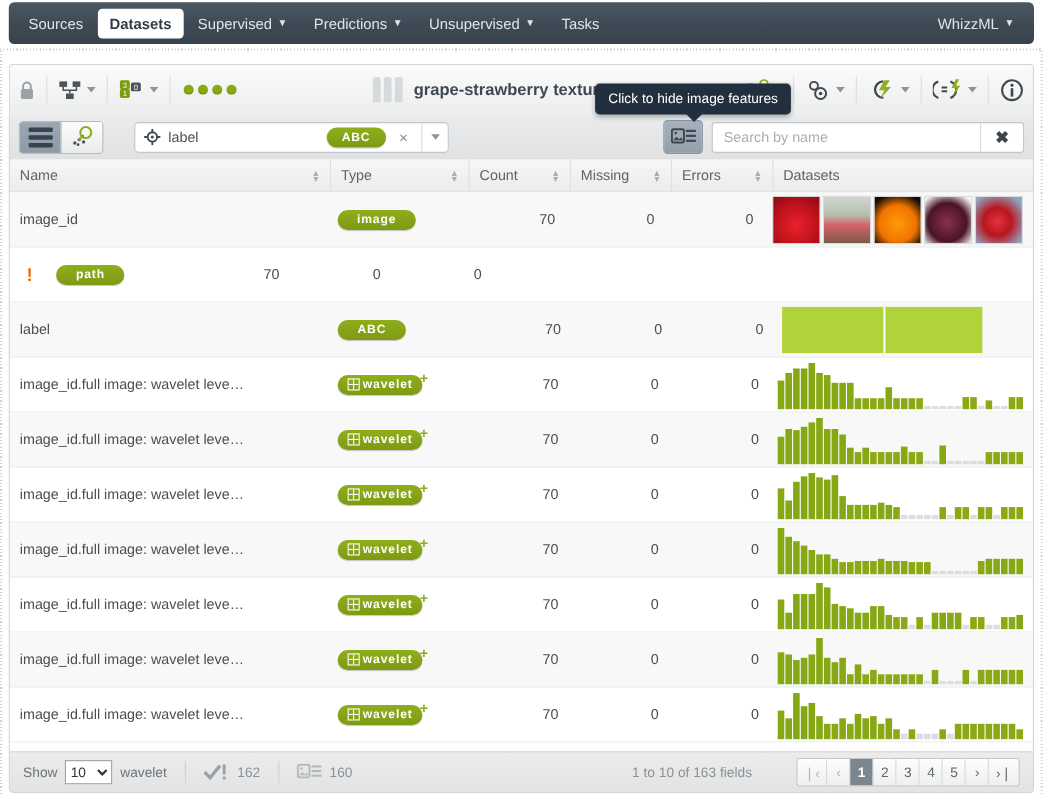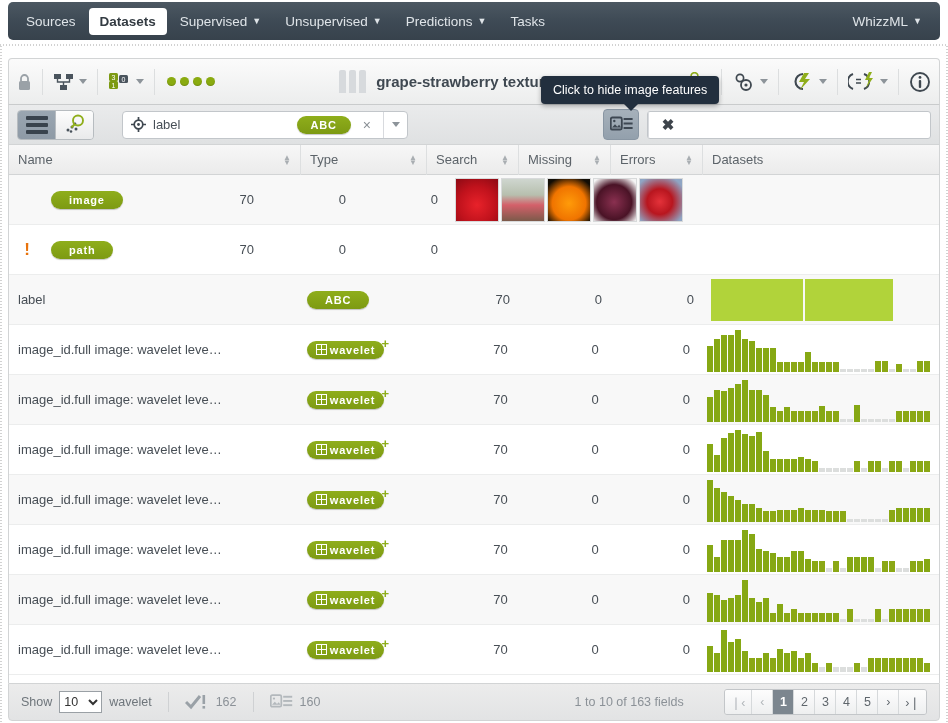--- a/index.html
+++ b/index.html
@@ -221,22 +221,22 @@
 </head>
 <body>
 
 <div class="app">
 
   <div class="topnav">
     <div id="nav-items" style="display:flex;align-items:center;">
         <div class="nav-item"><span>Sources</span></div>
         <div class="nav-item active"><span>Datasets</span></div>
         <div class="nav-item"><span>Supervised</span><span class="nav-caret">▼</span></div>
+        <div class="nav-item"><span>Predictions</span><span class="nav-caret">▼</span></div>
         <div class="nav-item"><span>Unsupervised</span><span class="nav-caret">▼</span></div>
-        <div class="nav-item"><span>Predictions</span><span class="nav-caret">▼</span></div>
         <div class="nav-item"><span>Tasks</span></div>
       </div>
     <div class="nav-spacer"></div>
     <div class="nav-item">
       <span>WhizzML</span><span class="nav-caret">▼</span>
     </div>
   </div>
   <div class="dotline"></div>
   <div class="dotline-left"></div>
   <div class="dotline-right"></div>
@@ -381,41 +381,42 @@
           <rect x="0.8" y="1.5" width="11" height="12" rx="1.5" fill="none" stroke="#3d4752" stroke-width="1.8"></rect>
           <circle cx="4.3" cy="5" r="1.2" fill="#3d4752"></circle>
           <path d="M2 11.5l3-3.2 2.3 2.4 1.8-1.9 2 2.7z" fill="#3d4752"></path>
           <rect x="13.6" y="2" width="9" height="2" fill="#3d4752"></rect>
           <rect x="13.6" y="6.5" width="9" height="2" fill="#3d4752"></rect>
           <rect x="13.6" y="11" width="9" height="2" fill="#3d4752"></rect>
         </svg>
     </div>
 
     <div class="searchbox">
+      <input type="text" placeholder="Search by name" style="">
       <span class="search-x">✖</span>
     </div>
   </div>
 
   <div class="thead" id="table-head">
       <div class="th" style="width: 292px;">
         <span>Name</span>
         <span class="sortico">
           <span>▲</span>
           <span>▼</span>
         </span>
       </div>
       <div class="th" style="width: 126px;">
         <span>Type</span>
         <span class="sortico">
           <span>▲</span>
           <span>▼</span>
         </span>
       </div>
       <div class="th" style="width: 92px;">
-        <span>Search</span>
+        <span>Count</span>
         <span class="sortico">
           <span>▲</span>
           <span>▼</span>
         </span>
       </div>
       <div class="th" style="width: 92px;">
         <span>Missing</span>
         <span class="sortico">
           <span>▲</span>
           <span>▼</span>
@@ -428,20 +429,23 @@
           <span>▼</span>
         </span>
       </div>
       <div class="th last" style="width: 236px;">
         <span>Datasets</span>
       </div>
     </div>
 
   <div class="tbody" id="table-body">
       <div class="row odd">
+        <div class="cell" style="width: 256px;">
+          <span class="c-name">image_id</span>
+        </div>
         <div class="cell c-warn">
           <span></span>
         </div>
         <div class="cell c-type">
           <span class="typebadge">
             <span class="badge" style="padding: 3px 18px;">
               <span>image</span>
             </span>
           </span>
         </div>

